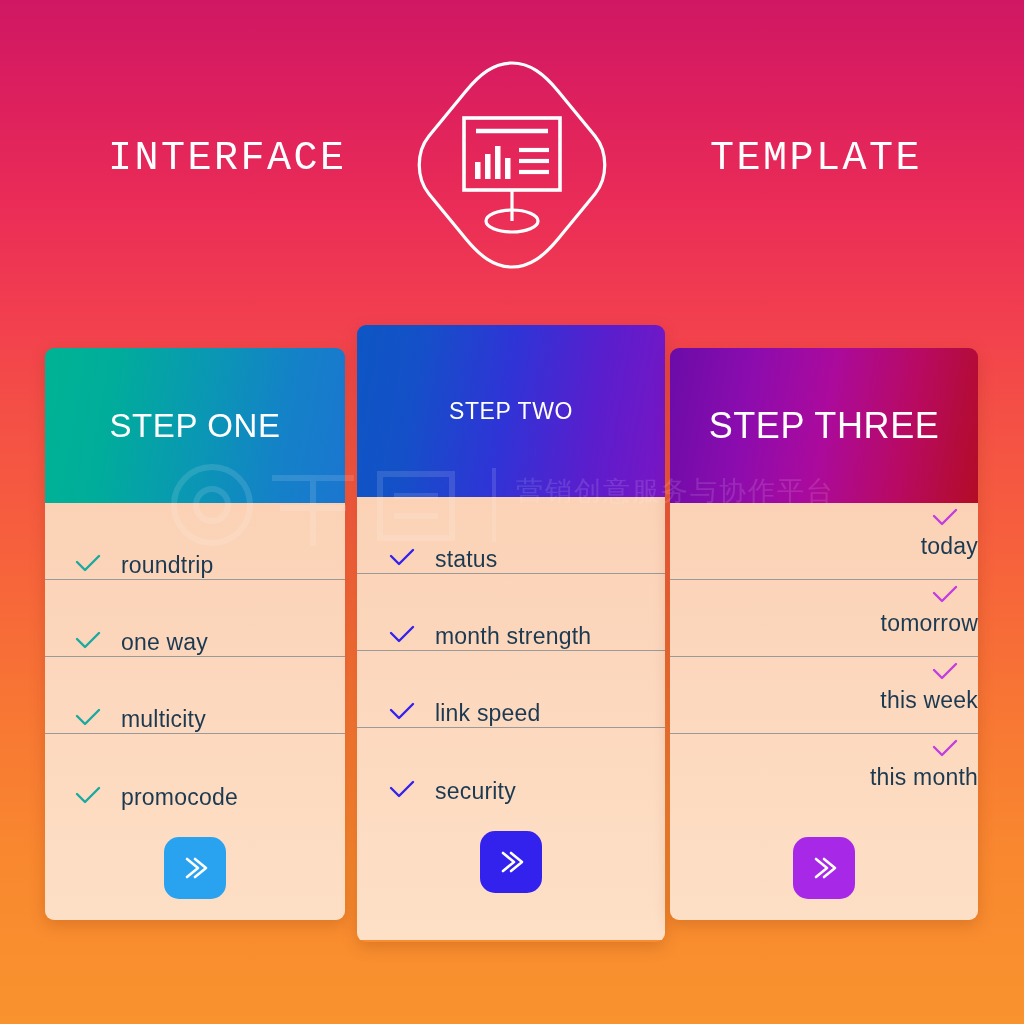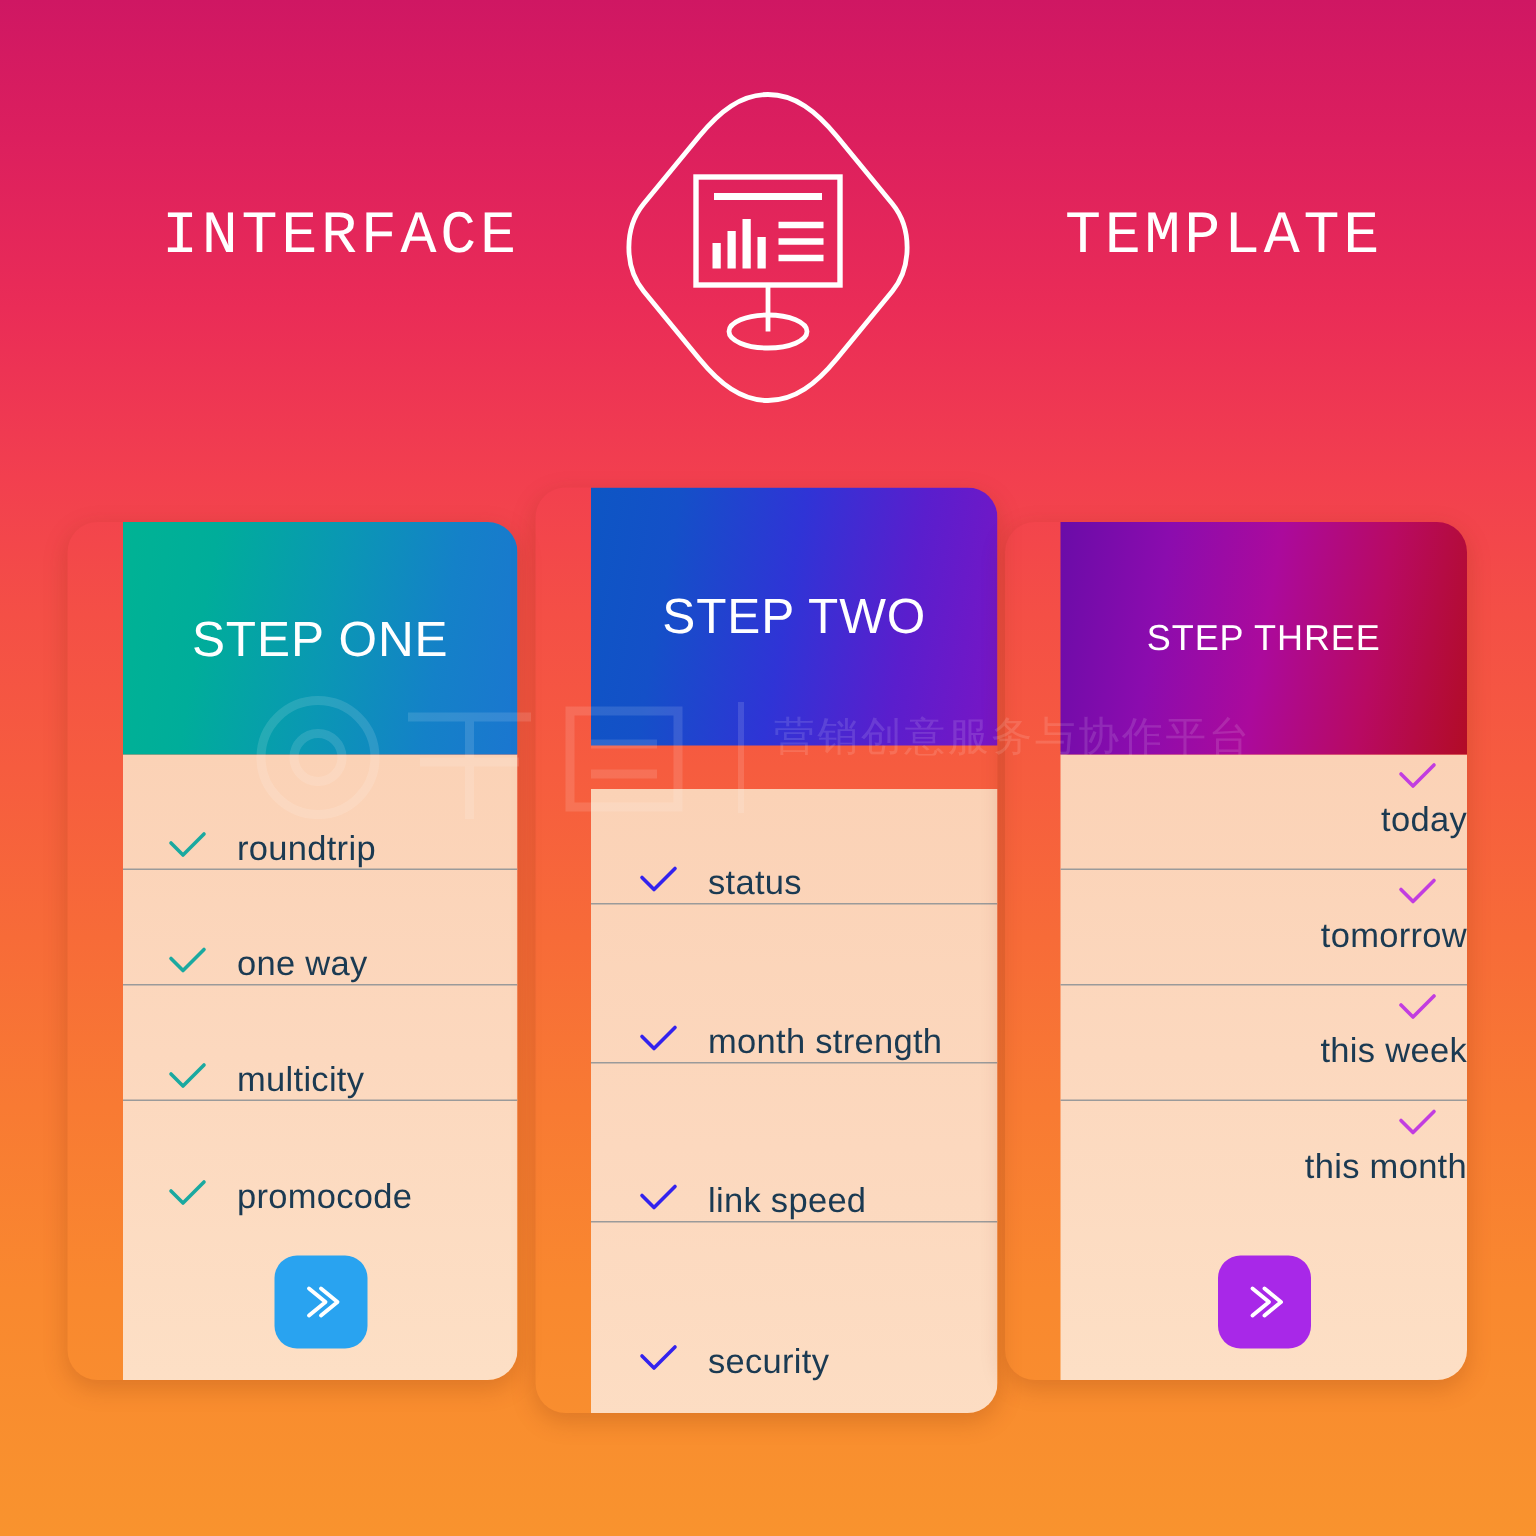--- a/index.html
+++ b/index.html
@@ -62,60 +62,59 @@
   .cards {
     position: absolute;
     left: 0;
     top: 0;
     width: 1024px;
     height: 1024px;
   }
 
   .card {
     position: absolute;
-    border-radius: 20px;
+    border-radius: 9px;
     overflow: hidden;
     box-shadow: 0 5px 16px rgba(120, 40, 10, 0.22);
-    padding-left: 37px;
   }
 
   .card-1 { left: 45px;  top: 348px; width: 300px; height: 572px; }
   .card-2 { left: 357px; top: 325px; width: 308px; height: 617px; }
   .card-3 { left: 670px; top: 348px; width: 308px; height: 572px; }
 
   .card-head {
     position: relative;
     color: #ffffff;
     display: flex;
     align-items: center;
     justify-content: center;
     font-weight: 300;
     letter-spacing: 0.6px;
     white-space: nowrap;
   }
   .card-1 .card-head { height: 155px; font-size: 33px;
     background: linear-gradient(100deg, #00b394 0%, #00ad9a 22%, #0a97b4 52%, #1481c8 78%, #1b76d0 100%); }
-  .card-2 .card-head { height: 172px; font-size: 33px;
+  .card-2 .card-head { height: 172px; font-size: 23px;
     background: linear-gradient(100deg, #0d56c4 0%, #1450c8 20%, #2f34d6 48%, #5a1ecd 75%, #7a15c4 100%); }
-  .card-3 .card-head { height: 155px; font-size: 24px;
+  .card-3 .card-head { height: 155px; font-size: 36px;
     background: linear-gradient(100deg, #6a0ca8 0%, #8b0cae 25%, #ab0a9c 50%, #b80a63 75%, #b20c26 100%); }
 
   .card-body {
     background: linear-gradient(180deg, #fbd2b6 0%, #fcd8be 45%, #fde0c6 100%);
   }
 
   .row {
     position: relative;
     display: flex;
     align-items: flex-end;
     height: 77px;
     padding-left: 28px;
     border-bottom: 1px solid #9a9a9a;
   }
-  .card-2 .row { padding-left: 30px; margin-top: 29px; }
+  .card-2 .row { padding-left: 30px; }
   .card-3 .row { padding-left: 30px; flex-direction: column; }
 
   .check {
     width: 30px;
     height: 30px;
     flex: 0 0 30px;
     margin-right: 18px;
   }
   .check svg { display: block; width: 30px; height: 30px; }
 

